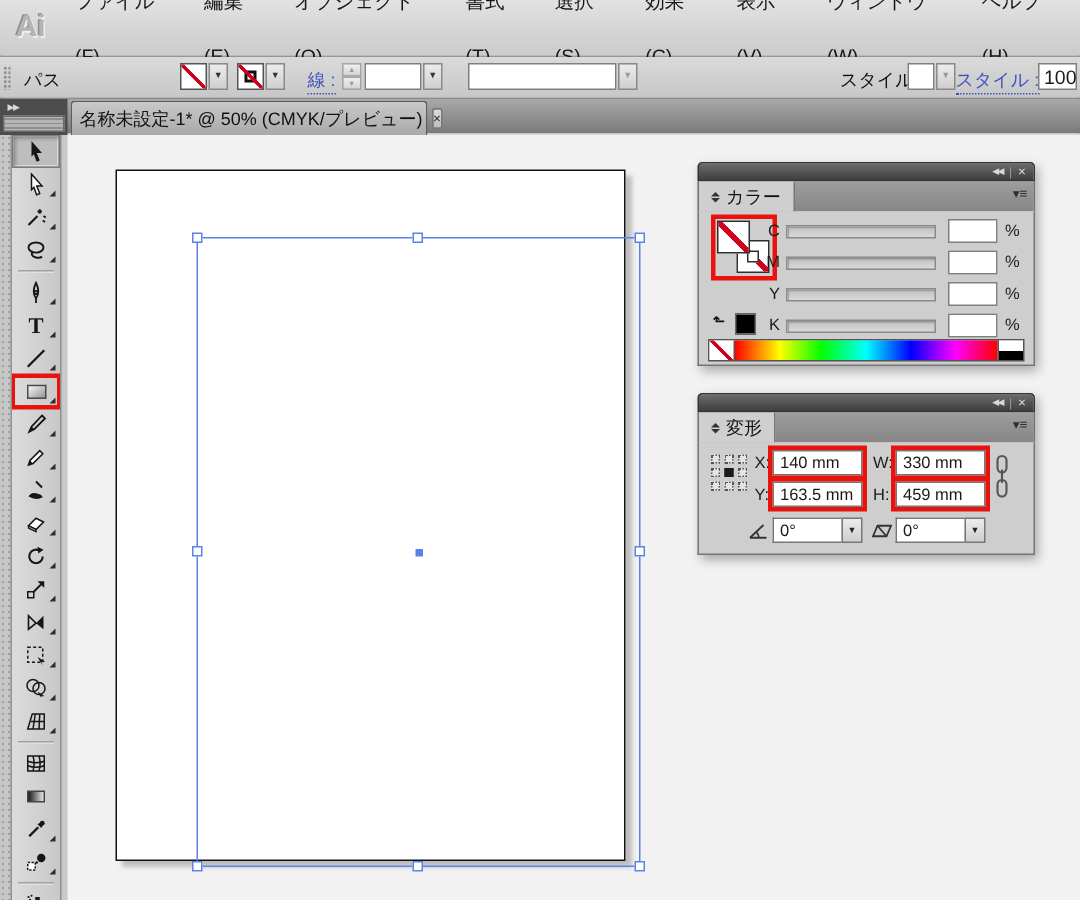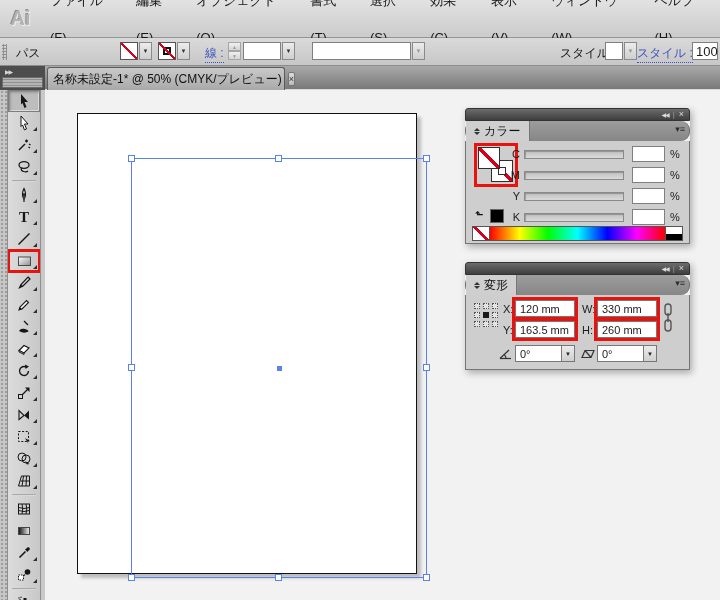--- a/index.html
+++ b/index.html
@@ -78,21 +78,21 @@
   .center-dot{position:absolute;left:50%;top:50%;width:5px;height:5px;margin:-2px 0 0 -2px;background:#5b82e8;}
   
   .panel{position:absolute;width:225px;box-shadow:2px 3px 7px rgba(0,0,0,.3);}
   .p-header{height:13px;background:linear-gradient(#6c6c6c,#3e3e3e);border:1px solid #333;
     border-radius:3px 3px 0 0;display:flex;align-items:center;justify-content:flex-end;gap:4px;padding:0 5px;}
   .p-header span{color:#d9d9d9;cursor:pointer;line-height:1;}
   .p-header .coll{font-size:6px;letter-spacing:-1px;}
   .p-header .bar{font-size:8px;cursor:default;color:#9a9a9a;}
   .p-header .cls{font-size:9px;}
   .p-tabs{height:20px;background:linear-gradient(#9d9d9d,#868686);border-left:1px solid #6e6e6e;
-    border-right:1px solid #6e6e6e;display:flex;align-items:stretch;position:relative;border-radius:9px;}
+    border-right:1px solid #6e6e6e;display:flex;align-items:stretch;position:relative;}
   .p-tab{background:#cfcfcf;padding:0 8px;display:flex;align-items:center;gap:4px;font-size:12px;color:#111;
     border-right:1px solid #777;cursor:pointer;}
   .updown{display:inline-flex;flex-direction:column;gap:1px;}
   .updown i{width:0;height:0;border-left:3px solid transparent;border-right:3px solid transparent;}
   .updown .u{border-bottom:3px solid #333;}
   .updown .d{border-top:3px solid #333;}
   .p-menu{position:absolute;right:4px;top:3px;font-size:9px;color:#2d2d2d;cursor:pointer;}
   .p-body{background:#cecece;border:1px solid #757575;border-top:none;position:relative;}
   
   .proxy{position:absolute;left:12px;top:6px;width:36px;height:36px;outline:3px solid #e8120f;outline-offset:1px;}
@@ -494,28 +494,28 @@
         <i></i>
       <i></i>
         <i class="on"></i>
         <i></i>
       <i></i>
         <i></i>
         <i></i>
     </div>
 
     <span class="tf-label" style="left:37px;top:8px">X:</span>
-    <div class="tf-field" style="left:49px;top:5px">120 mm</div>
+    <div class="tf-field" style="left:49px;top:5px">140 mm</div>
     <span class="tf-label" style="left:116px;top:8px">W:</span>
     <div class="tf-field" style="left:131px;top:5px">330 mm</div>
 
     <span class="tf-label" style="left:37px;top:29px">Y:</span>
     <div class="tf-field" style="left:49px;top:26px">163.5 mm</div>
     <span class="tf-label" style="left:116px;top:29px">H:</span>
-    <div class="tf-field" style="left:131px;top:26px">260 mm</div>
+    <div class="tf-field" style="left:131px;top:26px">459 mm</div>
 
     <svg class="link-icon" width="10" height="34" viewBox="0 0 10 34">
       <g fill="none" stroke="#555" stroke-width="1.4">
         <rect x="2" y="3" width="6" height="11" rx="3"></rect>
         <rect x="2" y="19" width="6" height="11" rx="3"></rect>
         <line x1="5" y1="12" x2="5" y2="21"></line>
       </g>
     </svg>
 
     <svg class="tf-icon" style="left:33px;top:53px" width="13" height="12" viewBox="0 0 13 12">

